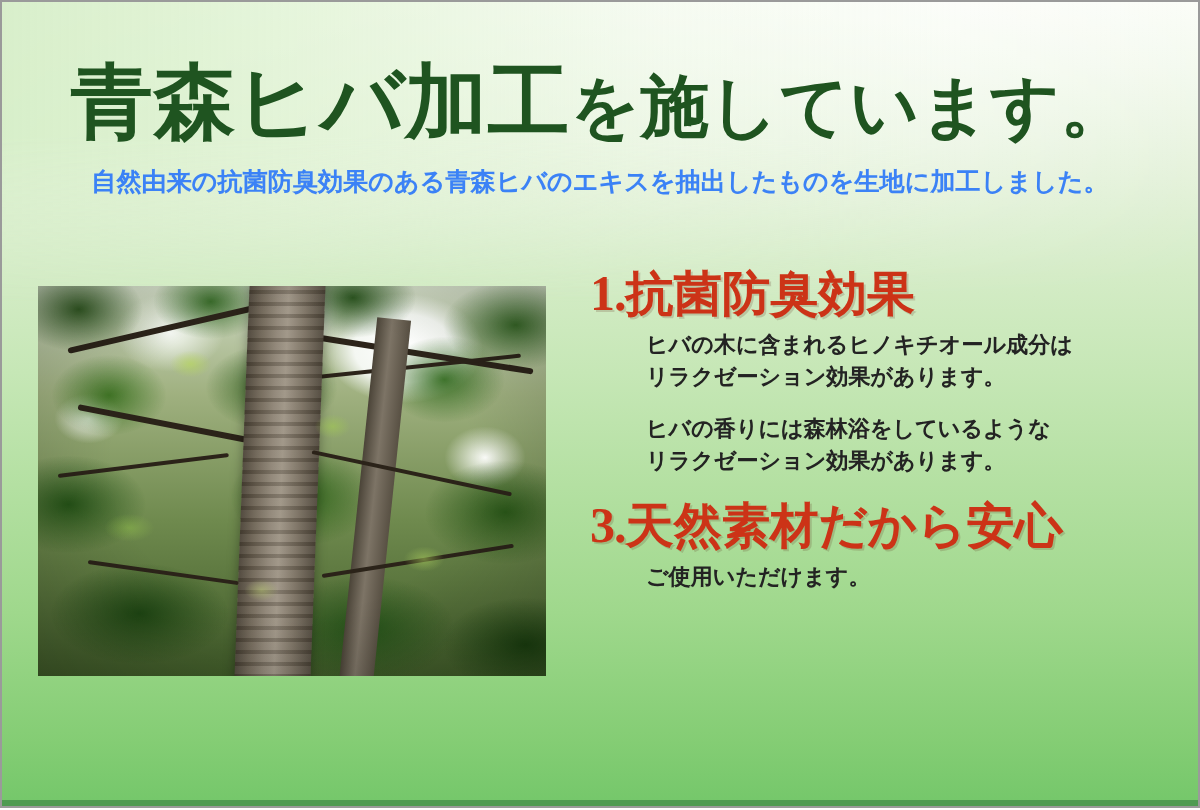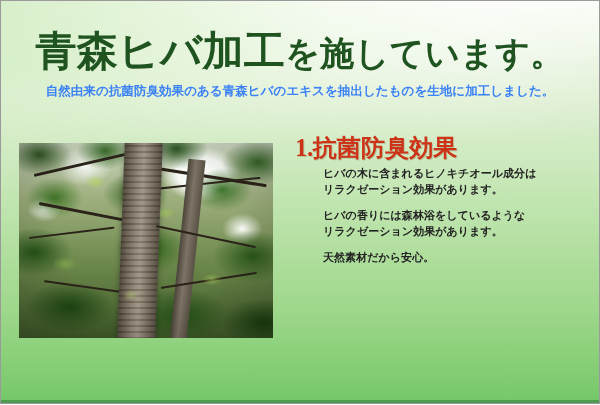--- a/index.html
+++ b/index.html
@@ -254,19 +254,20 @@
     </div>
 
     <div class="point">
       <div class="point-body">
         <div>ヒバの香りには森林浴をしているような</div>
         <div>リラクゼーション効果があります。</div>
       </div>
     </div>
 
     <div class="point">
+      <p class="point-heading"><span class="num">3.</span><span>天然素材だから安心</span></p>
       <div class="point-body">
-        <div>天然素材だから安心。</div>
+        <div>ご使用いただけます。</div>
       </div>
     </div>
 
   </div>
 </div>
 
 </body></html>

